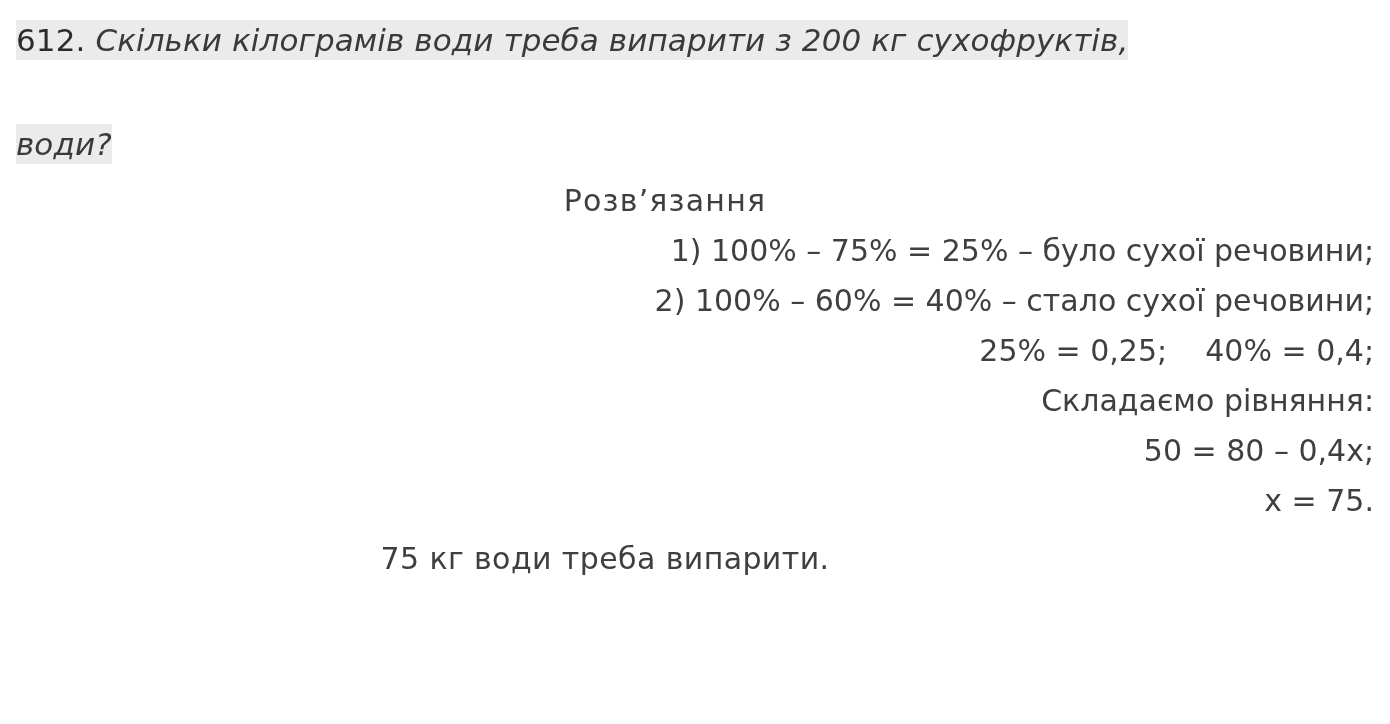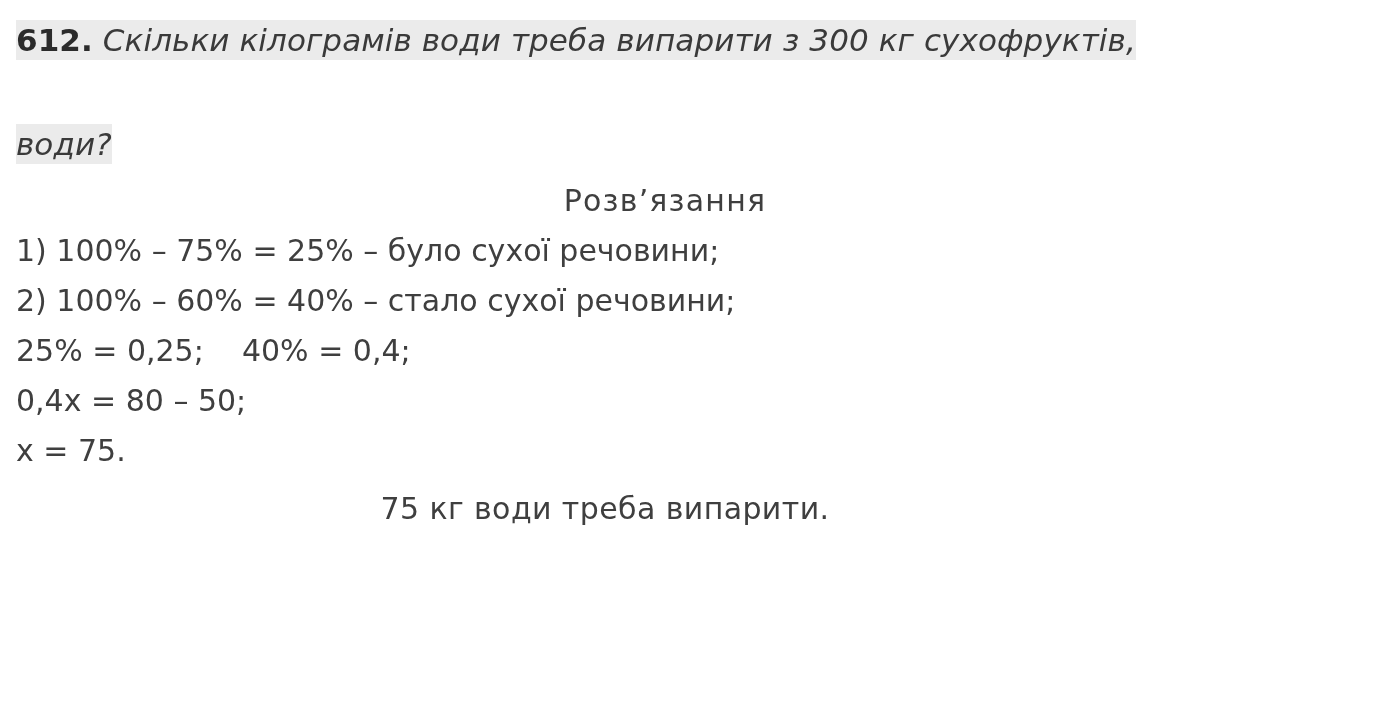--- a/index.html
+++ b/index.html
@@ -26,21 +26,21 @@
   .problem {
     font-style: italic;
     font-size: 31px;
     line-height: 52px;
     color: #3a3a3a;
     padding: 14px 16px 0 16px;
     letter-spacing: 0.1px;
   }
   .problem .num {
     font-style: normal;
-    font-weight: bold;
+    font-weight: normal;
     color: #2b2b2b;
   }
   .problem .hl {
     background: #ebebeb;
     padding: 2px 0;
     box-decoration-break: clone;
     -webkit-box-decoration-break: clone;
   }
 
   
@@ -54,46 +54,48 @@
   .centered {
     text-align: center;
   }
   .sol-heading {
     font-size: 30px;
     letter-spacing: 1.2px;
     margin-left: -60px;
   }
   .line {
     white-space: pre;
+    text-align: right;
   }
   .answer {
     margin-top: 8px;
     font-size: 30px;
     text-align: center;
     margin-left: -180px;
     letter-spacing: 0.4px;
   }
 </style>
 </head>
 <body>
 
 <div class="page">
 
   <div class="problem">
     <span class="hl">
       <span class="num">612.</span>
-      <span>Скільки кілограмів води треба випарити з 300 кг сухофруктів,</span>
+      <span>Скільки кілограмів води треба випарити з 200 кг сухофруктів,</span>
     </span><br>
     <br>
     <span class="hl">води?</span>
   </div>
 
   <div class="solution">
     <div class="centered sol-heading">Розв’язання</div>
     <div class="line">1) 100% – 75% = 25% – було сухої речовини;</div>
     <div class="line">2) 100% – 60% = 40% – стало сухої речовини;</div>
     <div class="line">25% = 0,25;    40% = 0,4;</div>
-    <div class="line">0,4x = 80 – 50;</div>
+    <div class="line">Складаємо рівняння:</div>
+    <div class="line">50 = 80 – 0,4x;</div>
     <div class="line">x = 75.</div>
     <div class="answer">75 кг води треба випарити.</div>
   </div>
 
 </div>
 
 </body></html>

